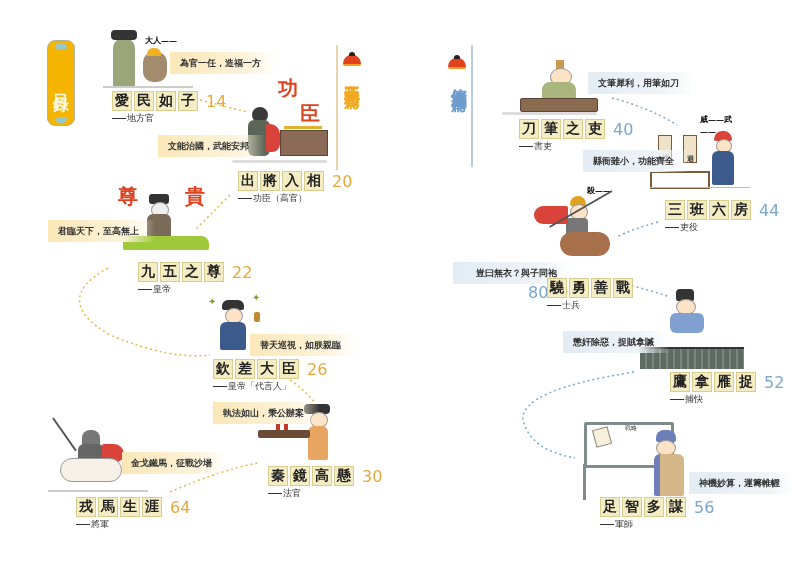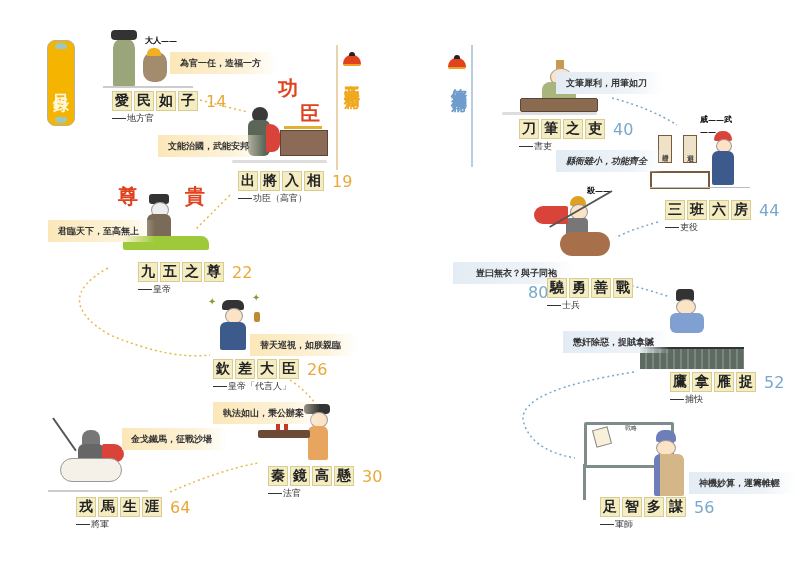--- a/index.html
+++ b/index.html
@@ -90,21 +90,21 @@
   <div class="abs" style="left:52px;top:24px;width:38px;height:3px;background:#e0b030;"></div>
   <div class="abs" style="left:0;top:58px;width:95px;height:3px;background:#ddd;border-radius:2px;"></div>
 </div>
 <div class="abs tagline gold" style="left:158px;top:135px;">文能治國，武能安邦</div>
 <div class="abs entry" style="left:238px;top:171px;">
   <div class="title-row">
     <span class="char">出</span>
     <span class="char">將</span>
     <span class="char">入</span>
     <span class="char">相</span>
-    <span class="page gold">19</span>
+    <span class="page gold">20</span>
   </div>
   <div class="subtitle"><span class="dash"></span><span>功臣（高官）</span></div>
 </div>
 
 <div class="abs deco" style="left:118px;top:183px;">尊</div>
 <div class="abs deco" style="left:185px;top:183px;">貴</div>
 <div class="abs" style="left:115px;top:192px;width:96px;height:58px;">
   <div class="abs" style="left:34px;top:2px;width:20px;height:10px;background:#333;border-radius:3px;"></div>
   <div class="abs" style="left:36px;top:10px;width:16px;height:14px;background:#eee;border-radius:50%;border:1px solid #999;"></div>
   <div class="abs" style="left:32px;top:22px;width:24px;height:28px;background:#7a6a58;border-radius:6px 6px 2px 2px;"></div>
@@ -163,40 +163,40 @@
 </div>
 
 <div class="abs" style="left:48px;top:418px;width:100px;height:76px;">
   <div class="abs" style="left:4px;top:0;width:2px;height:40px;background:#555;transform:rotate(-35deg);transform-origin:top;"></div>
   <div class="abs" style="left:34px;top:12px;width:18px;height:16px;background:#777;border-radius:8px 8px 2px 2px;"></div>
   <div class="abs" style="left:30px;top:26px;width:26px;height:22px;background:#666;border-radius:6px;"></div>
   <div class="abs" style="left:54px;top:26px;width:22px;height:18px;background:#d9433a;border-radius:2px 10px 8px 2px;"></div>
   <div class="abs" style="left:12px;top:40px;width:60px;height:22px;background:#f5f0e8;border:1px solid #999;border-radius:12px;"></div>
   <div class="abs" style="left:0;top:72px;width:100px;height:2px;background:#ccc;"></div>
 </div>
-<div class="abs tagline gold" style="left:122px;top:428px;padding-left:9px;">金戈鐵馬，征戰沙場</div>
+<div class="abs tagline gold" style="left:122px;top:452px;padding-left:9px;">金戈鐵馬，征戰沙場</div>
 <div class="abs entry" style="left:76px;top:497px;">
   <div class="title-row">
     <span class="char">戎</span>
     <span class="char">馬</span>
     <span class="char">生</span>
     <span class="char">涯</span>
     <span class="page gold">64</span>
   </div>
   <div class="subtitle"><span class="dash"></span><span>將軍</span></div>
 </div>
 
 <div class="abs" style="left:502px;top:60px;width:95px;height:58px;">
   <div class="abs" style="left:54px;top:0;width:8px;height:10px;background:#c89a50;"></div>
   <div class="abs" style="left:48px;top:8px;width:20px;height:16px;background:#fde3c6;border-radius:50%;border:1px solid #999;"></div>
   <div class="abs" style="left:40px;top:22px;width:34px;height:18px;background:#a9b57c;border-radius:8px 8px 2px 2px;"></div>
   <div class="abs" style="left:18px;top:38px;width:76px;height:12px;background:#8b6b50;border:1px solid #5c4537;border-radius:2px;"></div>
   <div class="abs" style="left:0;top:52px;width:95px;height:3px;background:#ddd;border-radius:2px;"></div>
 </div>
-<div class="abs tagline blue" style="left:556px;top:72px;text-align:right;">文筆犀利，用筆如刀</div>
+<div class="abs tagline blue" style="left:588px;top:72px;text-align:right;">文筆犀利，用筆如刀</div>
 <div class="abs entry" style="left:519px;top:119px;">
   <div class="title-row">
     <span class="char">刀</span>
     <span class="char">筆</span>
     <span class="char">之</span>
     <span class="char">吏</span>
     <span class="page blue">40</span>
   </div>
   <div class="subtitle"><span class="dash"></span><span>書吏</span></div>
 </div>
@@ -204,21 +204,21 @@
 <div class="abs" style="left:700px;top:113px;font-size:8px;font-weight:bold;width:40px;line-height:12px;">威——武——</div>
 <div class="abs" style="left:650px;top:125px;width:100px;height:68px;">
   <div class="abs" style="left:8px;top:10px;width:12px;height:26px;background:#eee3c8;border:1px solid #7a5a3a;display:flex;align-items:center;justify-content:center;font-size:7px;writing-mode:vertical-rl;color:#333;">肅靜</div>
   <div class="abs" style="left:33px;top:10px;width:12px;height:26px;background:#eee3c8;border:1px solid #7a5a3a;display:flex;align-items:center;justify-content:center;font-size:7px;writing-mode:vertical-rl;color:#333;">迴避</div>
   <div class="abs" style="left:0;top:46px;width:56px;height:14px;border:2px solid #7a5a3a;border-top-width:2px;"></div>
   <div class="abs" style="left:64px;top:6px;width:18px;height:10px;background:#d9433a;border-radius:9px 9px 2px 2px;"></div>
   <div class="abs" style="left:66px;top:14px;width:14px;height:12px;background:#fde3c6;border-radius:50%;border:1px solid #999;"></div>
   <div class="abs" style="left:62px;top:26px;width:22px;height:34px;background:#3c5a8c;border-radius:6px 6px 2px 2px;"></div>
   <div class="abs" style="left:0;top:62px;width:100px;height:1px;background:#bbb;"></div>
 </div>
-<div class="abs tagline blue" style="left:556px;top:150px;font-style:italic;">縣衙雖小，功能齊全</div>
+<div class="abs tagline blue" style="left:583px;top:150px;">縣衙雖小，功能齊全</div>
 <div class="abs entry" style="left:665px;top:200px;">
   <div class="title-row">
     <span class="char">三</span>
     <span class="char">班</span>
     <span class="char">六</span>
     <span class="char">房</span>
     <span class="page blue">44</span>
   </div>
   <div class="subtitle"><span class="dash"></span><span>吏役</span></div>
 </div>

